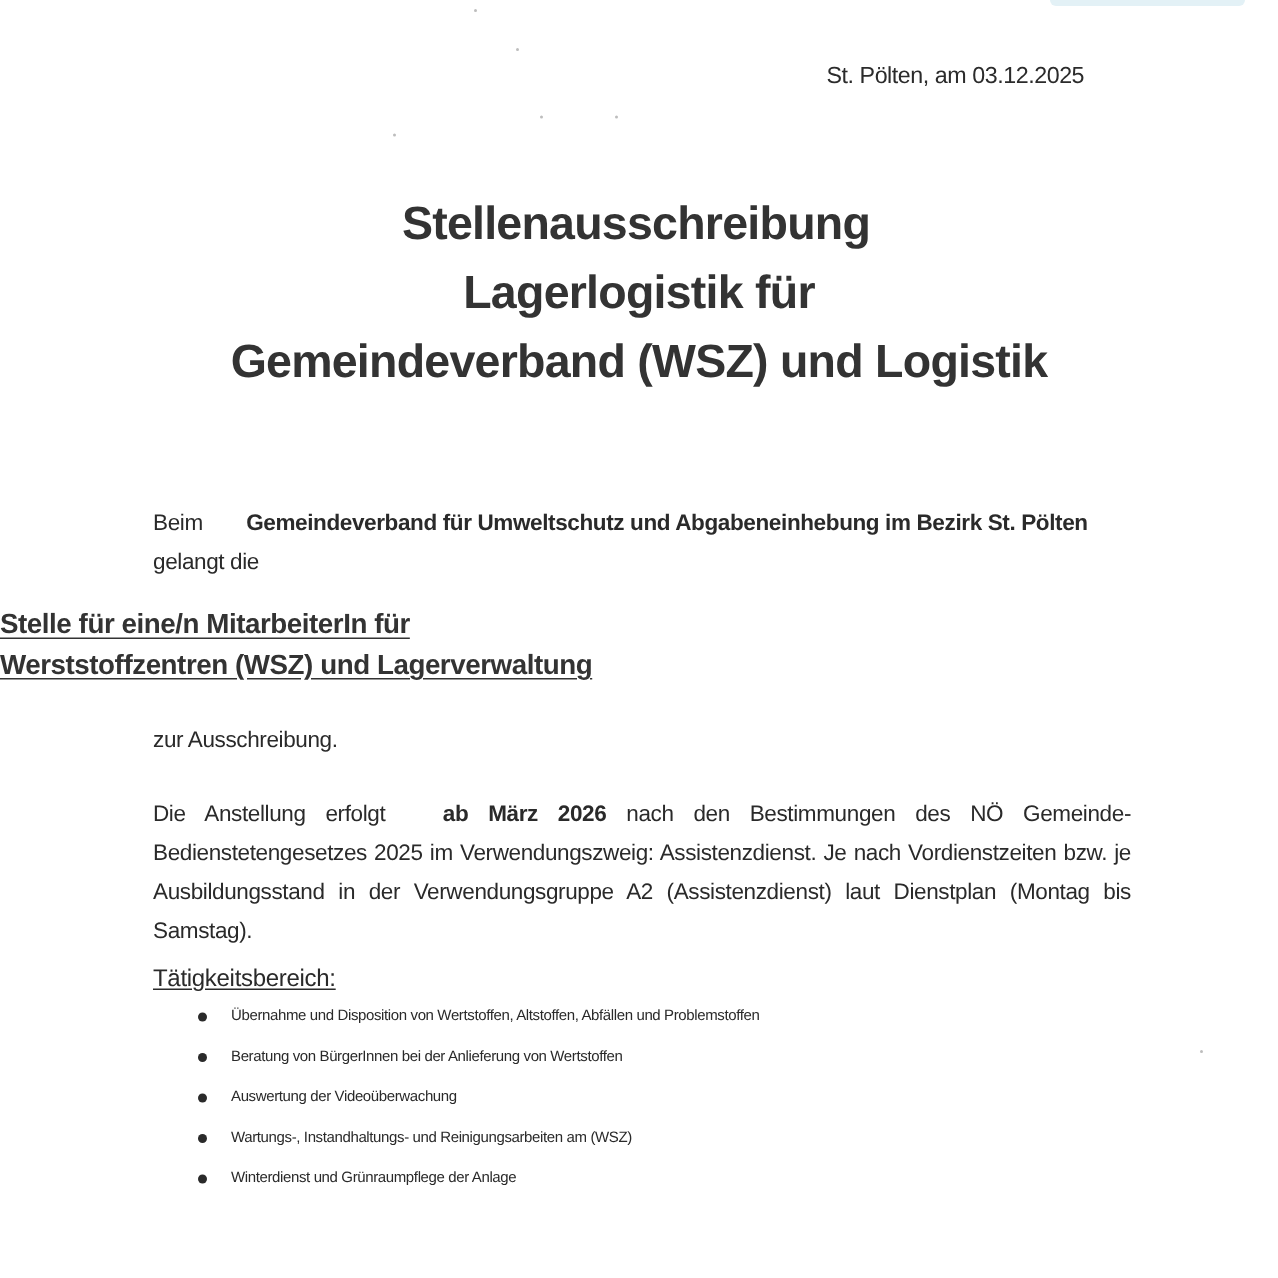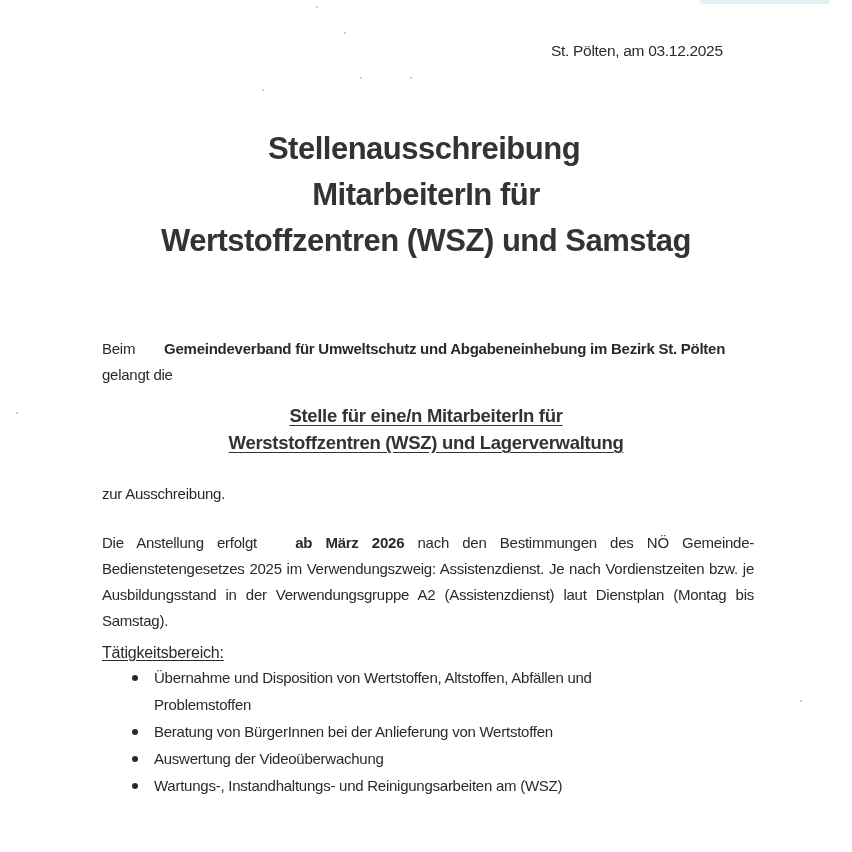--- a/index.html
+++ b/index.html
@@ -63,21 +63,20 @@
       color: #2a2a2a;
       letter-spacing: -0.25px;
     }
     .para b { font-weight: bold; margin-left: 25px; }
     .intro { top: 336px; }
     .position-title {
       position: absolute;
       left: 0;
       top: 402px;
       width: 852px;
-      text-align: center;
       font-size: 18.5px;
       font-weight: bold;
       line-height: 27px;
       color: #333333;
       letter-spacing: -0.3px;
     }
     .position-title span {
       text-decoration: underline;
       text-underline-offset: 3px;
       display: block;
@@ -98,21 +97,21 @@
       letter-spacing: -0.2px;
     }
     .task-list {
       position: absolute;
       left: 102px;
       top: 664px;
       width: 652px;
       margin: 0;
       padding: 0;
       list-style: none;
-      font-size: 15px;
+      font-size: 10px;
       line-height: 27px;
       color: #2a2a2a;
       letter-spacing: -0.25px;
     }
     .task-item {
       position: relative;
       padding-left: 52px;
       width: 470px;
     }
     .task-item::before {
@@ -142,22 +141,22 @@
 <div class="speck" style="left:360px;top:77px"></div>
 <div class="speck" style="left:262px;top:89px"></div>
 <div class="speck" style="left:410px;top:77px"></div>
 <div class="speck" style="left:16px;top:412px"></div>
 <div class="speck" style="left:800px;top:700px"></div>
 
 <div class="date-line">St. Pölten, am 03.12.2025</div>
 
 <div class="title-block">
   <div class="title-line l1">Stellenausschreibung</div>
-  <div class="title-line">MitarbeiterIn für</div>
-  <div class="title-line">Wertstoffzentren (WSZ) und Samstag</div>
+  <div class="title-line">Lagerlogistik für</div>
+  <div class="title-line">Gemeindeverband (WSZ) und Logistik</div>
 </div>
 
 <div class="para intro">
   <span>Beim </span><b>Gemeindeverband für Umweltschutz und Abgabeneinhebung im Bezirk St. Pölten</b><span> gelangt die</span>
 </div>
 
 <div class="position-title">
   <span>Stelle für eine/n MitarbeiterIn für</span>
   <span>Werststoffzentren (WSZ) und Lagerverwaltung</span>
 </div>
@@ -168,13 +167,14 @@
   <span>Die Anstellung erfolgt </span><b>ab März 2026</b><span> nach den Bestimmungen des NÖ Gemeinde-Bedienstetengesetzes 2025 im Verwendungszweig: Assistenzdienst. Je nach Vordienstzeiten bzw. je Ausbildungsstand in der Verwendungsgruppe A2 (Assistenzdienst) laut Dienstplan (Montag bis Samstag).</span>
 </div>
 
 <div class="section-heading">Tätigkeitsbereich:</div>
 
 <ul class="task-list">
   <li class="task-item">Übernahme und Disposition von Wertstoffen, Altstoffen, Abfällen und Problemstoffen</li>
   <li class="task-item">Beratung von BürgerInnen bei der Anlieferung von Wertstoffen</li>
   <li class="task-item">Auswertung der Videoüberwachung</li>
   <li class="task-item">Wartungs-, Instandhaltungs- und Reinigungsarbeiten am (WSZ)</li>
+  <li class="task-item">Winterdienst und Grünraumpflege der Anlage</li>
 </ul>
 
 </body></html>

